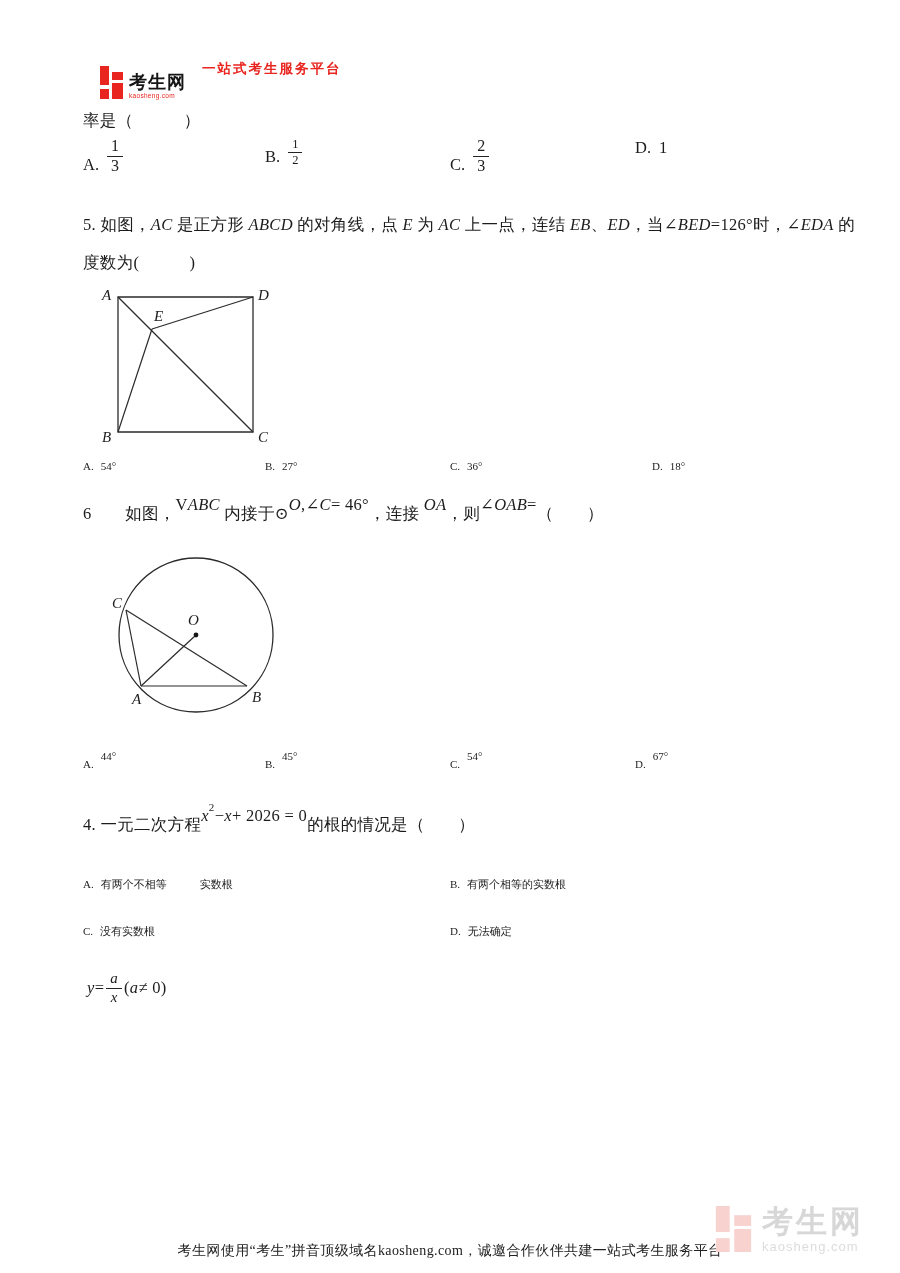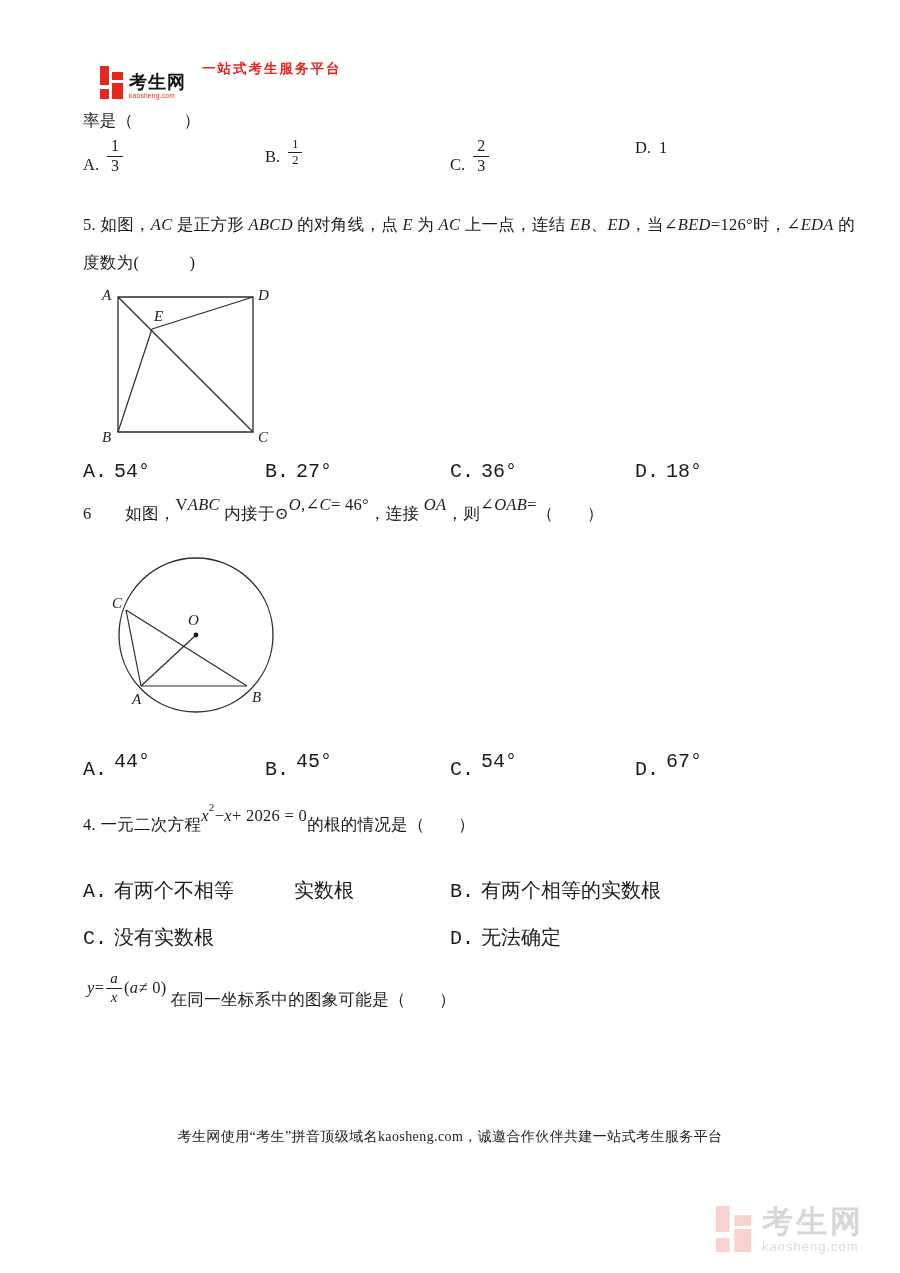--- a/index.html
+++ b/index.html
@@ -23,21 +23,21 @@
   .tk { font-family:"Liberation Serif","DejaVu Serif",serif; }
   .tk-i  { font-style:italic; }
   .tk-u  { }
   .tk-ir { font-style:italic; display:inline-block; position:relative; top:-9px; }
   .tk-ur { display:inline-block; position:relative; top:-9px; }
   .tk-sup{ display:inline-block; position:relative; top:-19px; font-size:11px; }
 
   
   .opt-col-1 { left:83px; }  .opt-col-2 { left:265px; }
   .opt-col-3 { left:450px; } .opt-col-4 { left:635px; }
-  .opt { font-size:20px; white-space:nowrap;font-family:Liberation Mono, monospace; }
+  .opt { font-size:11px; white-space:nowrap; }
   .opt .val { margin-left:7px; }
   .opt .val-raise { margin-left:7px; display:inline-block; position:relative; top:-8px; }
 
   .opt-frac { display:flex; align-items:flex-end; gap:8px; font-size:16.5px; }
   .frac { display:inline-block; text-align:center; line-height:1.05; }
   .frac .num { display:block; padding:0 4px 1px; }
   .frac .den { display:block; border-top:1.2px solid #222; padding:1px 4px 0; }
   .frac-lg { font-size:16px; }
   .frac-sm { font-size:12.5px; }
 
@@ -118,21 +118,21 @@
 
 <div class="abs opt opt-col-1" style="top:460px;">
   <span>A.</span><span class="val">54°</span>
 </div>
 <div class="abs opt opt-col-2" style="top:460px;">
   <span>B.</span><span class="val">27°</span>
 </div>
 <div class="abs opt opt-col-3" style="top:460px;">
   <span>C.</span><span class="val">36°</span>
 </div>
-<div class="abs opt opt-col-4" style="top:460px;">
+<div class="abs opt opt-col-4" style="top:460px;margin-left:17px;">
   <span>D.</span><span class="val">18°</span>
 </div>
 
 <div class="abs stem" style="left:83px; top:503px;"><span class="tk">6　　如图，</span><span class="tk tk-ur">V</span><span class="tk tk-ir">ABC</span><span class="tk"> 内接于⊙</span><span class="tk tk-ir">O</span><span class="tk tk-ur">,∠</span><span class="tk tk-ir">C</span><span class="tk tk-ur"> = 46°</span><span class="tk">，连接 </span><span class="tk tk-ir">OA</span><span class="tk">，则</span><span class="tk tk-ur">∠</span><span class="tk tk-ir">OAB</span><span class="tk tk-ur"> = </span><span class="tk">（　　）</span></div>
 
 <svg class="abs" style="left:110px; top:552px;" width="185" height="172" viewBox="0 0 185 172">
   <circle cx="86" cy="83" r="77" fill="none" stroke="#2b2b2b" stroke-width="1.3"></circle>
   <line x1="16" y1="58" x2="31" y2="134" stroke="#2b2b2b" stroke-width="1.2"></line>
   <line x1="16" y1="58" x2="137" y2="134" stroke="#2b2b2b" stroke-width="1.2"></line>
   <line x1="31" y1="134" x2="137" y2="134" stroke="#2b2b2b" stroke-width="1.2"></line>
@@ -176,24 +176,24 @@
   <span class="fracwrap">
       <span class="i">y</span>
       <span> = </span>
       <span class="frac">
         <span class="num i">a</span>
         <span class="den i">x</span>
       </span>
       <span>(</span>
       <span class="i">a</span>
       <span> ≠ 0)</span>
-    </span><span><span class="tk">在同一坐标系中的图象可能是（　　）</span></span>
-</div>
-
-<div class="abs footer" style="left:0; top:1128px;">考生网使用“考生”拼音顶级域名kaosheng.com，诚邀合作伙伴共建一站式考生服务平台</div>
+    </span>
+</div>
+
+<div class="abs footer" style="left:0; top:1242px;">考生网使用“考生”拼音顶级域名kaosheng.com，诚邀合作伙伴共建一站式考生服务平台</div>
 
 <div class="abs watermark" style="left:714px; top:1206px;">
   <svg width="39" height="46" viewBox="0 0 23 30">
     <rect x="0" y="0" width="9" height="17" fill="#f7d2cf"></rect>
     <rect x="0" y="21" width="9" height="9" fill="#f7d2cf"></rect>
     <rect x="12" y="6" width="11" height="7" fill="#f7d2cf"></rect>
     <rect x="12" y="15" width="11" height="15" fill="#f7d2cf"></rect>
   </svg>
   <div class="wm-text">
     <span class="wm-brand">考生网</span>

